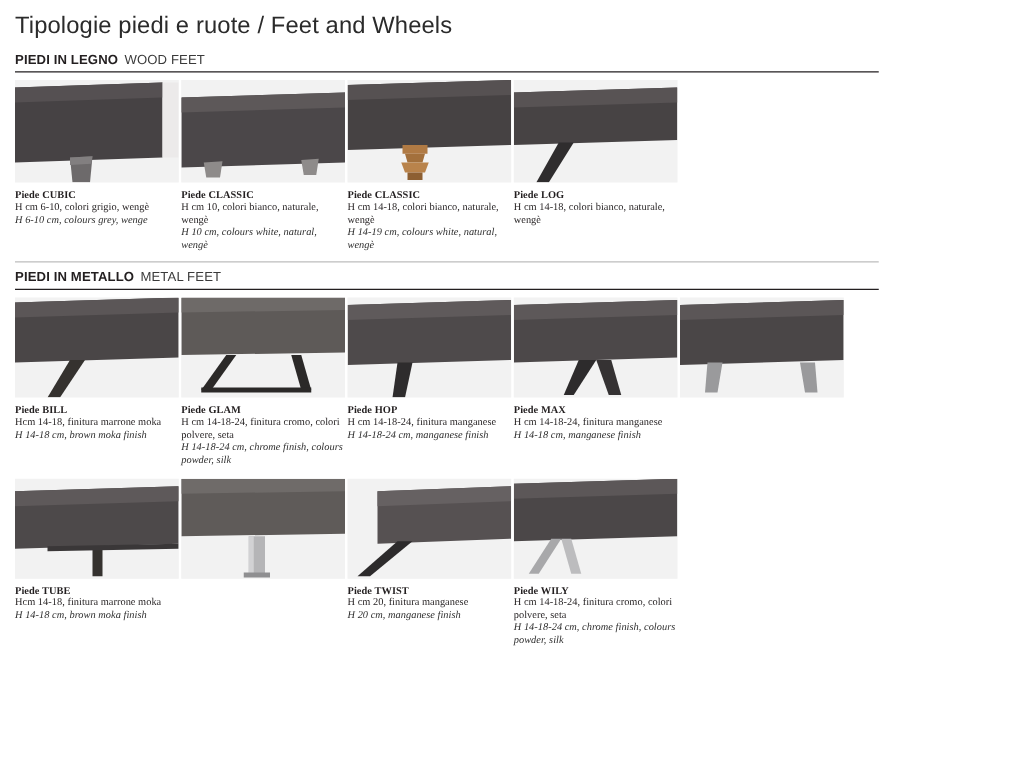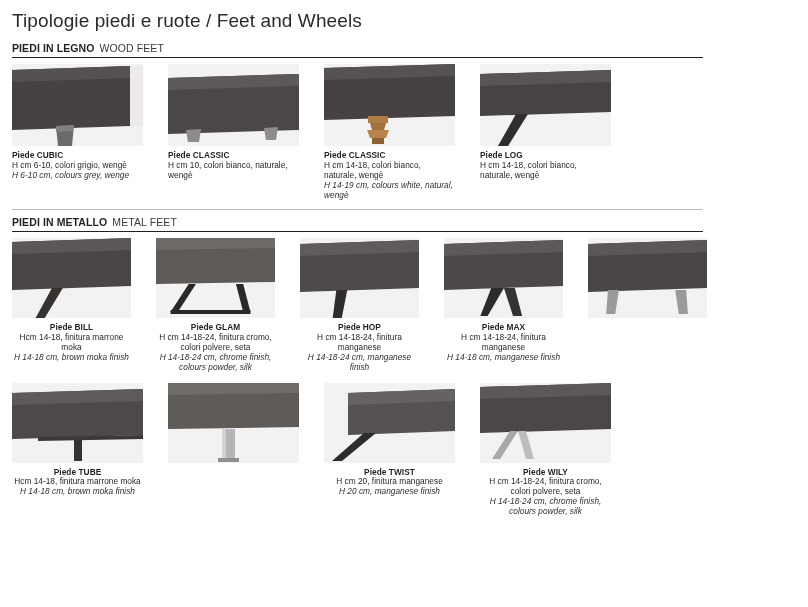--- a/index.html
+++ b/index.html
@@ -45,22 +45,23 @@
     margin: 3px 4px 6px 4px;
   }
   .rule-thin {
     border: 0;
     border-top: 1px solid #bdbdbd;
     margin: 8px 4px 6px 4px;
   }
 
   .row {
     display: flex;
-    gap: 25px;
+    gap: 2px;
     padding-left: 4px;
+    font-family: Liberation Serif, serif;
   }
   .cell { width: 131px; }
 
   .thumb {
     width: 100%;
     height: 80px;
     background: #f2f2f2;
     overflow: hidden;
     position: relative;
   }
@@ -83,21 +84,21 @@
     letter-spacing: 0.02px;
   }
   .cap .en {
     font-size: 8.3px;
     font-style: italic;
     display: block;
     color: #2f2f2f;
     letter-spacing: 0.02px;
   }
 
-  .metal-row { margin-top: 2px; text-align: center; }
+  .metal-row { margin-top: 2px; }
   .metal-row .cell { width: 131px; }
 </style>
 </head>
 <body>
 
 <div class="page">
 
   <div class="page-title">Tipologie piedi e ruote / Feet and Wheels</div>
 
   <div class="section-head">
@@ -132,20 +133,21 @@
           <rect x="0" y="0" width="131" height="82" fill="#f2f2f2"></rect>
           <path d="M0 14 L131 10 L131 66 L0 70 Z" fill="#4b4749"></path>
           <path d="M0 14 L131 10 L131 22 L0 26 Z" fill="#5d5859"></path>
           <path d="M18 66 L33 65 L31 78 L20 78 Z" fill="#8e8b8a"></path>
           <path d="M96 64 L110 63 L108 76 L98 76 Z" fill="#8e8b8a"></path>
         </svg>
       </div>
       <div class="cap">
         <span class="name">Piede CLASSIC</span>
         <span class="it">H cm 10, colori bianco, naturale, wengè</span>
+        <span class="en">H 10 cm, colours white, natural, wengè</span>
       </div>
     </div>
 
     <div class="cell">
       <div class="thumb h-wood">
         <svg viewBox="0 0 131 82" preserveAspectRatio="none">
           <rect x="0" y="0" width="131" height="82" fill="#f2f2f2"></rect>
           <path d="M0 4 L131 0 L131 52 L0 56 Z" fill="#464243"></path>
           <path d="M0 4 L131 0 L131 12 L0 16 Z" fill="#565152"></path>
           <g>

